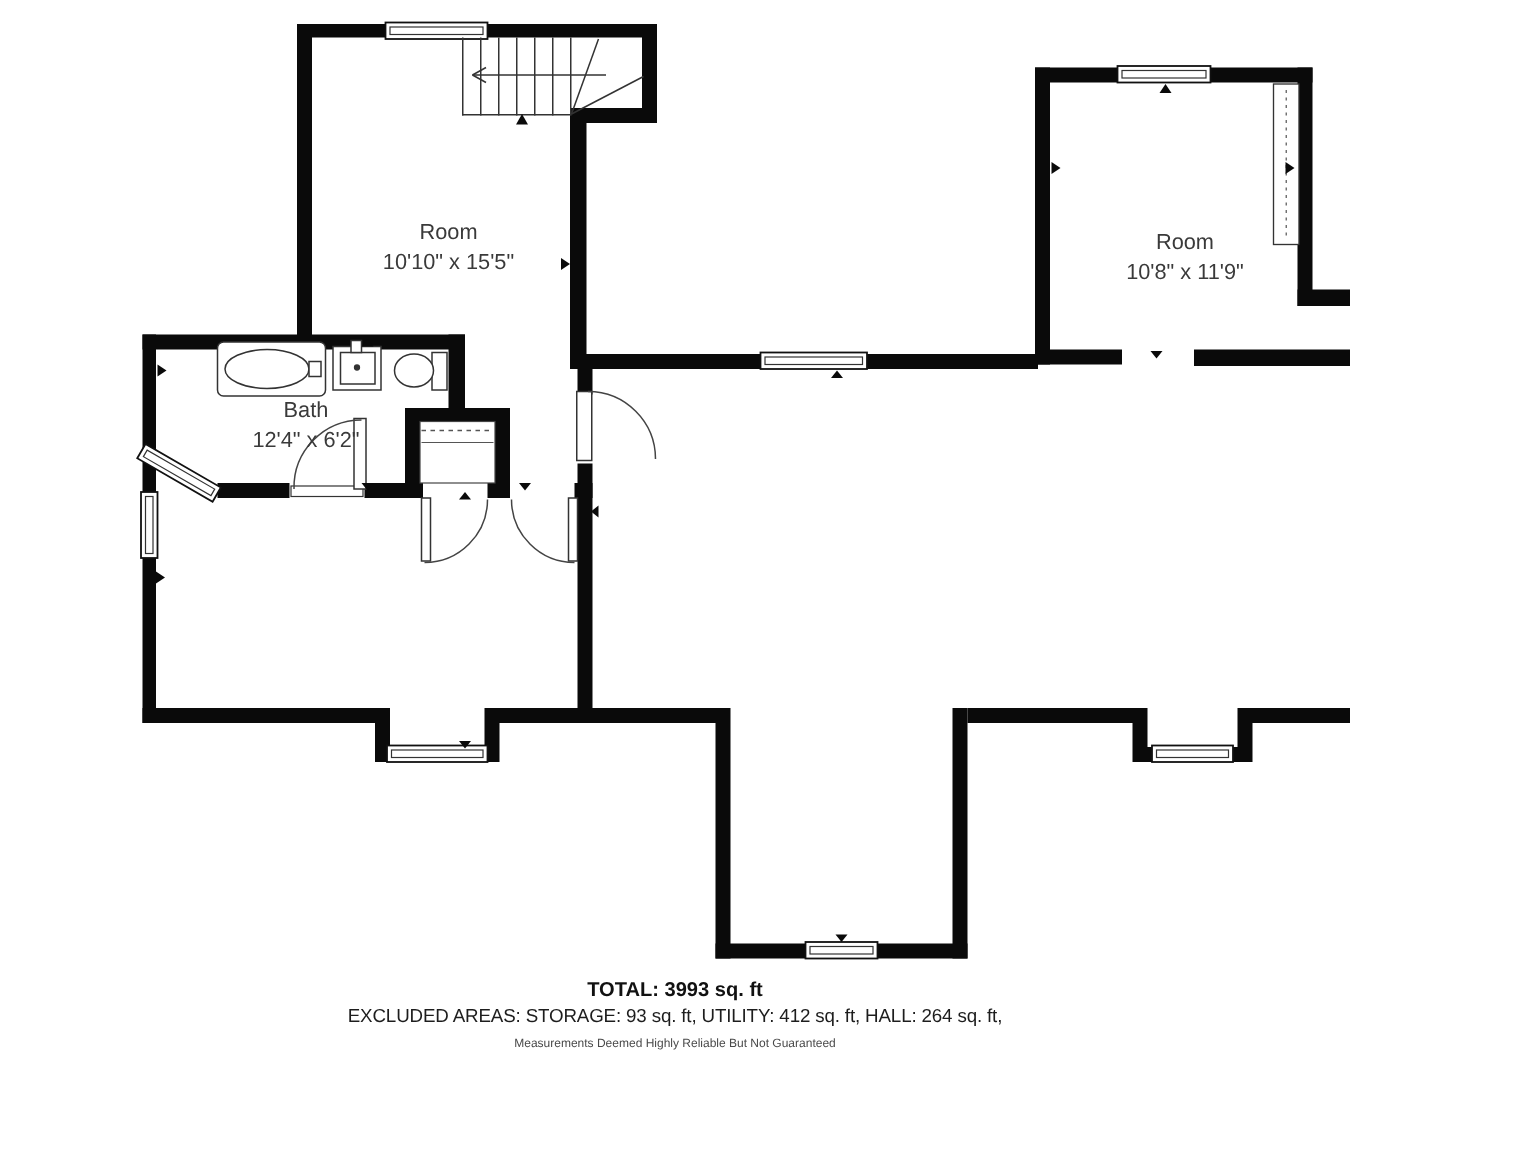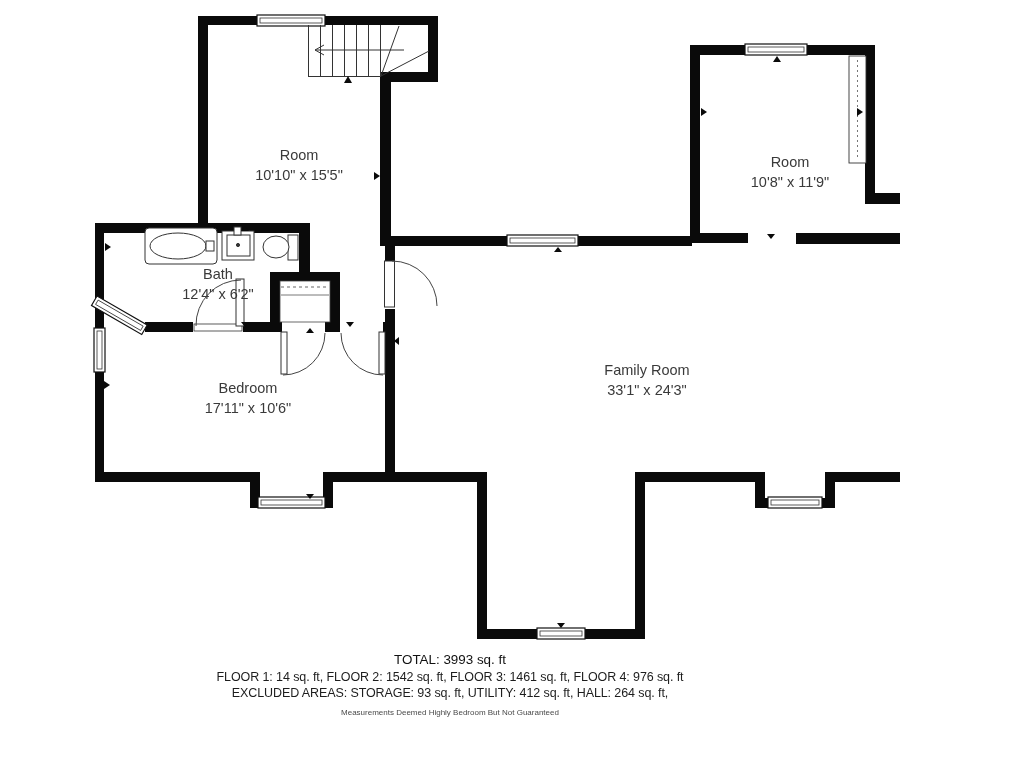--- a/index.html
+++ b/index.html
@@ -3,21 +3,21 @@
 <meta charset="utf-8">
 <style>
   html,body{margin:0;padding:0;background:#ffffff;}
   #page{position:relative;width:900px;height:768px;background:#ffffff;overflow:hidden;
         font-family:"Liberation Sans","DejaVu Sans",sans-serif;}
   #plan-svg{position:absolute;left:0;top:0;}
   .room-label{position:absolute;transform:translateX(-50%);text-align:center;
               color:#3a3a3a;font-size:14.5px;line-height:20px;white-space:nowrap;}
   .room-label .rname,.room-label .rdims{display:block;}
   #summary{position:absolute;left:0;right:0;top:652px;text-align:center;color:#1d1d1d;}
-  #summary .total{font-size:13.4px;font-weight:normal;line-height:16.5px;color:#111;}
+  #summary .total{font-size:13.4px;font-weight:bold;line-height:16.5px;color:#111;}
   #summary .sline{font-size:12.5px;line-height:16.5px;letter-spacing:-0.1px;}
   #summary .disclaimer{font-size:8px;color:#4a4a4a;margin-top:6px;}
 </style>
 </head>
 <body>
 
 <div id="page">
 
   <svg id="plan-svg" width="1024" height="768" viewBox="0 0 1024 768">
 
@@ -198,33 +198,24 @@
   </svg>
 
   <div class="room-label" style="left:299px;top:145px;">
     <span class="rname">Room</span>
     <span class="rdims">10'10" x 15'5"</span>
   </div>
   <div class="room-label" style="left:790px;top:152px;">
     <span class="rname">Room</span>
     <span class="rdims">10'8" x 11'9"</span>
   </div>
-  <div class="room-label" style="left:204px;top:264px;margin-left:14px;">
+  <div class="room-label" style="left:204px;top:264px;">
     <span class="rname">Bath</span>
     <span class="rdims">12'4" x 6'2"</span>
   </div>
-  <div class="room-label" style="left:248px;top:378px;">
-    <span class="rname">Bedroom</span>
-    <span class="rdims">17'11" x 10'6"</span>
-  </div>
-  <div class="room-label" style="left:647px;top:360px;">
-    <span class="rname">Family Room</span>
-    <span class="rdims">33'1" x 24'3"</span>
-  </div>
 
   <div id="summary">
     <div class="total">TOTAL: 3993 sq. ft</div>
-    <div class="sline">FLOOR 1: 14 sq. ft, FLOOR 2: 1542 sq. ft, FLOOR 3: 1461 sq. ft, FLOOR 4: 976 sq. ft</div>
     <div class="sline">EXCLUDED AREAS: STORAGE: 93 sq. ft, UTILITY: 412 sq. ft, HALL: 264 sq. ft,</div>
-    <div class="disclaimer">Measurements Deemed Highly Bedroom But Not Guaranteed</div>
+    <div class="disclaimer">Measurements Deemed Highly Reliable But Not Guaranteed</div>
   </div>
 
 </div>
 
 </body></html>

